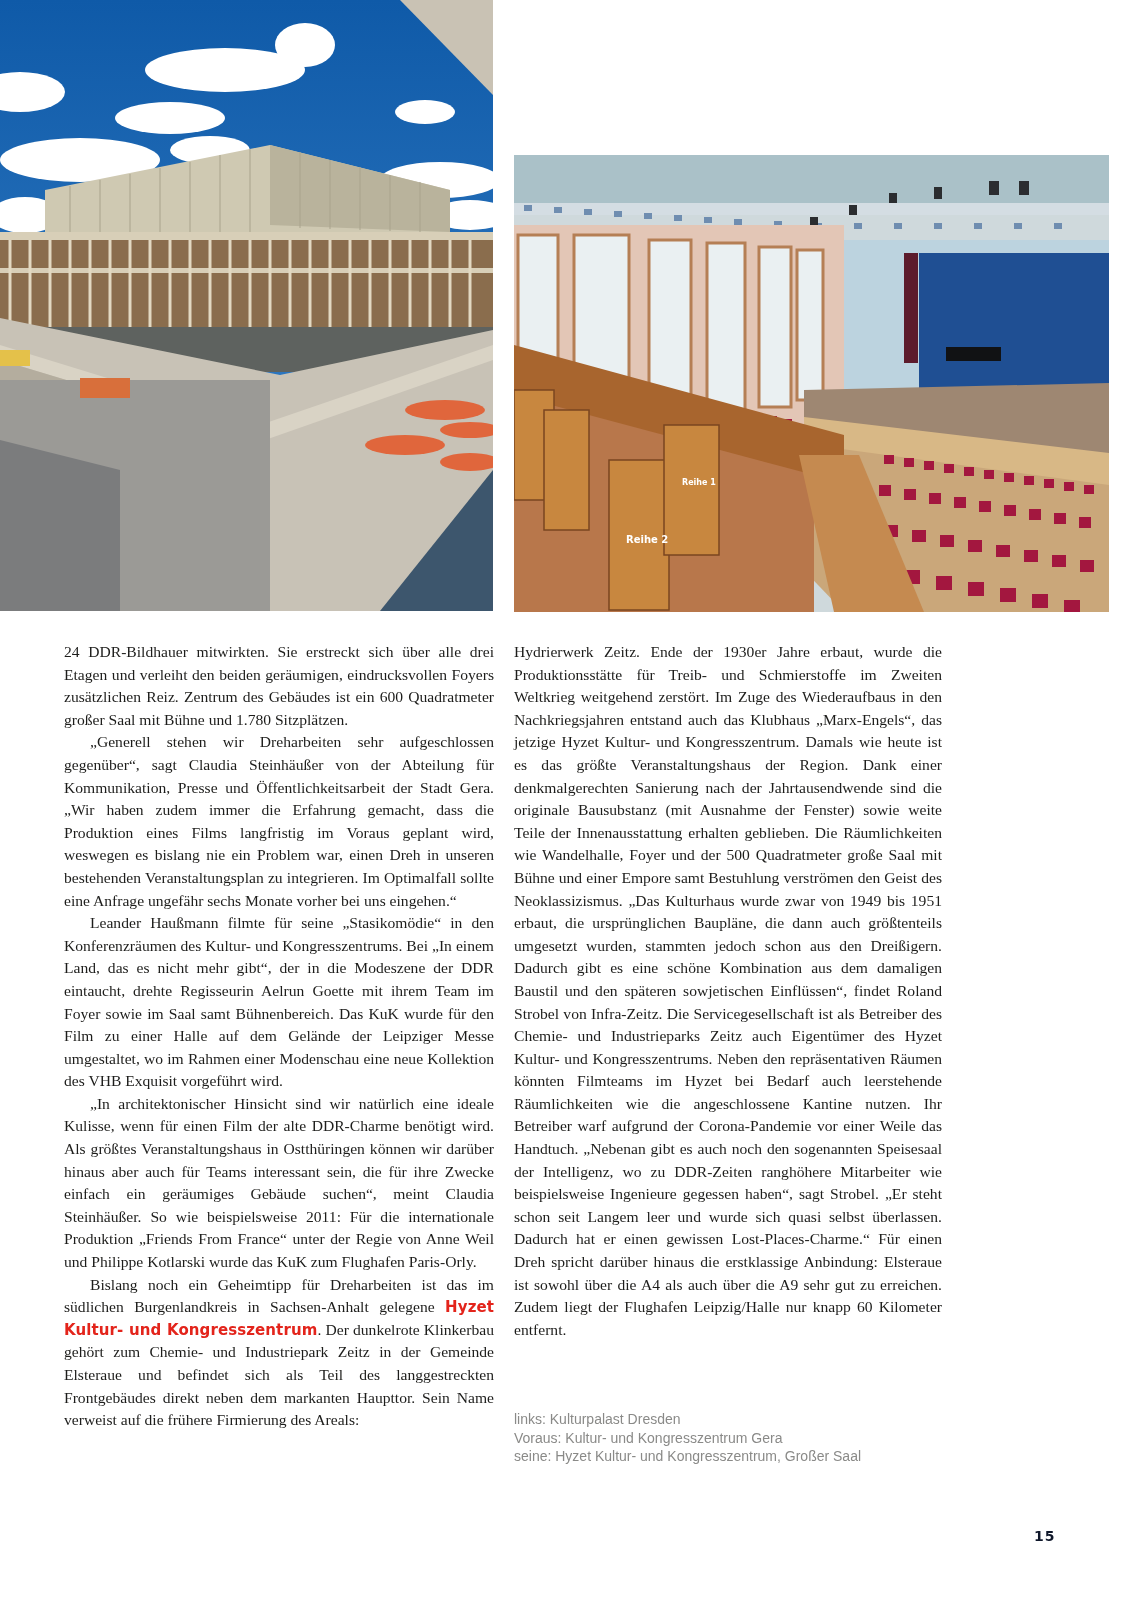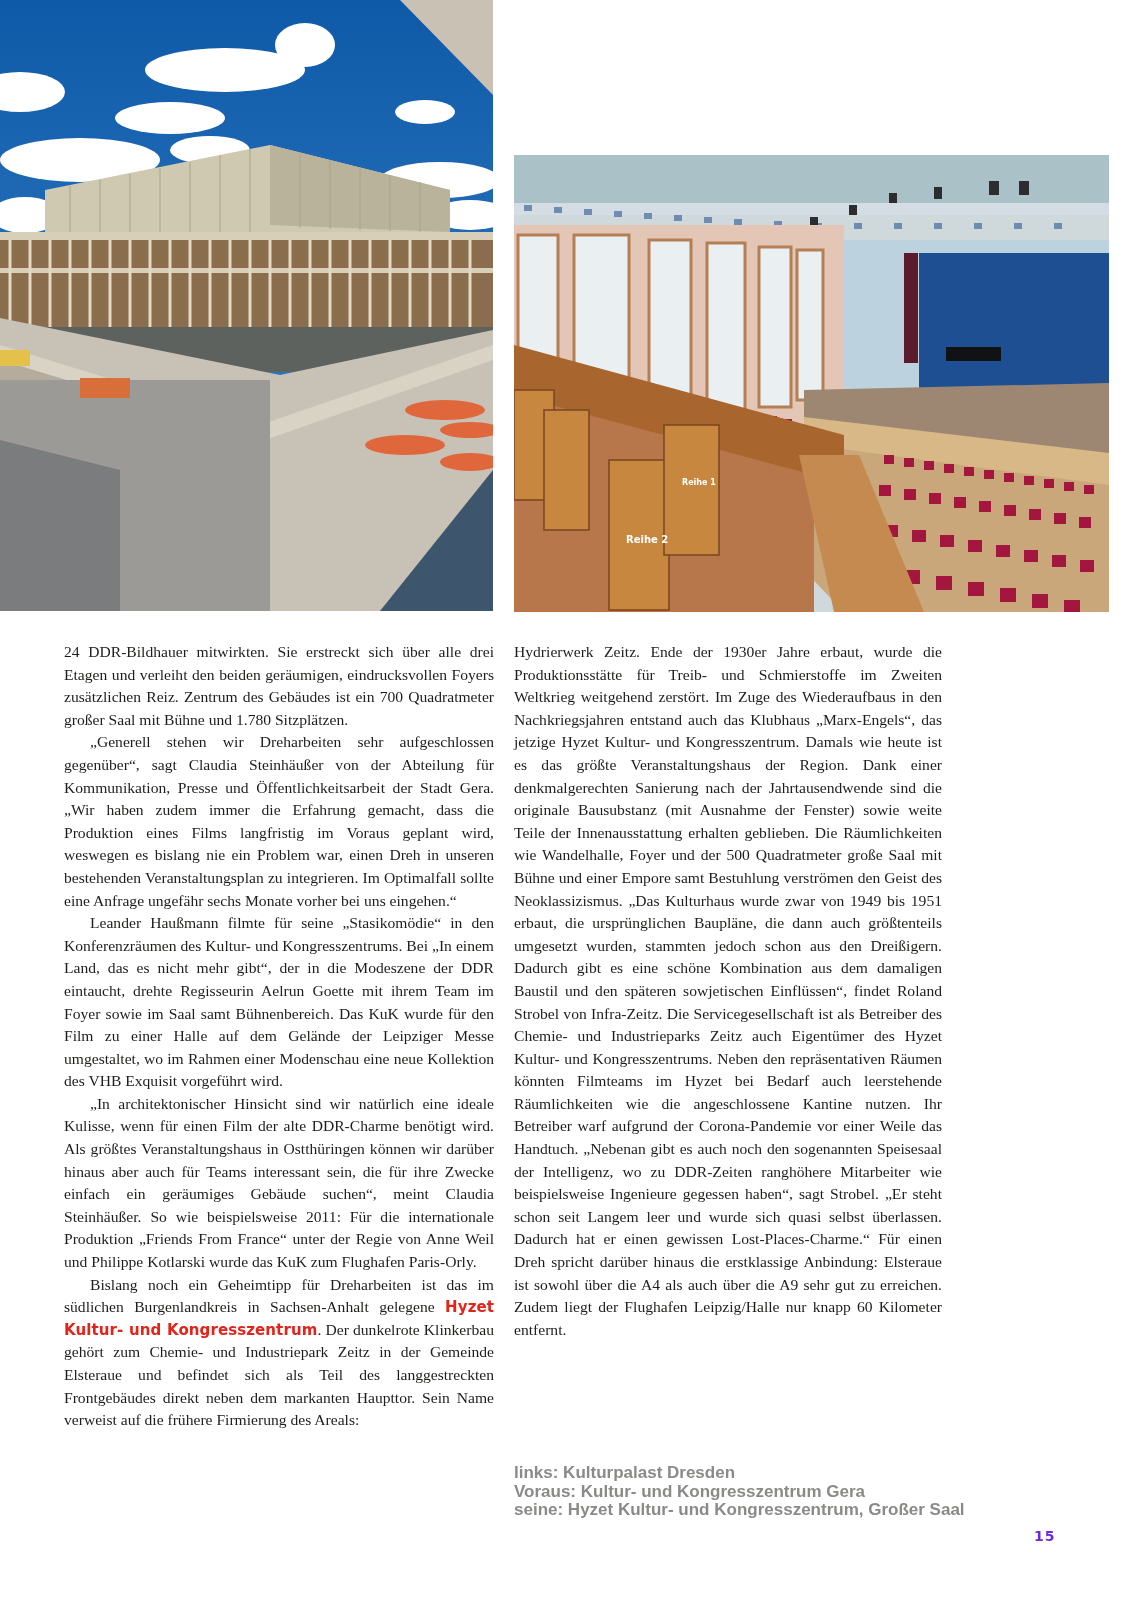--- a/index.html
+++ b/index.html
@@ -16,28 +16,28 @@
   .col { position: absolute; top: 641px; font-size: 15.6px; line-height: 22.6px;
          text-align: justify; hyphens: manual; }
   #col-left  { left: 64px;  width: 430px; }
   #col-right { left: 514px; width: 428px; }
   .col p { margin: 0; }
   .col p.indent { text-indent: 26px; }
   .hl { color: #e3241b; font-family: "DejaVu Sans", "Liberation Sans", sans-serif;
         font-weight: bold; font-size: 15px; letter-spacing: 0.1px; }
 
   
-  #captions { position: absolute; left: 514px; top: 1464px;
+  #captions { position: absolute; left: 514px; top: 1410px;
               font-family: "Liberation Sans", "DejaVu Sans", sans-serif;
-              font-size: 17px; line-height: 18.5px; color: #8a8a88; font-weight: bold; }
+              font-size: 14px; line-height: 18.5px; color: #8a8a88; }
   #captions div { white-space: nowrap; }
 
   #page-number { position: absolute; left: 1034px; top: 1528px;
                  font-family: "DejaVu Sans", "Liberation Sans", sans-serif;
-                 font-size: 14px; font-weight: bold; color: #6d28d9; letter-spacing: 1px; }
+                 font-size: 14px; font-weight: bold; color: #0f172a; letter-spacing: 1px; }
 </style>
 </head>
 <body>
 
 <div class="photo" id="photo-left" title="Kulturpalast Dresden – Außenansicht mit blauem Himmel und Wolken">
   <svg viewBox="0 0 493 611" preserveAspectRatio="none">
     <defs>
       <linearGradient id="sky" x1="0" y1="0" x2="0" y2="1">
         <stop offset="0" stop-color="#0f5aa8"></stop>
         <stop offset="1" stop-color="#3d86cc"></stop>
@@ -241,21 +241,21 @@
       <rect x="150" y="270" width="55" height="130"></rect>
     </g>
     <g font-family="DejaVu Sans, sans-serif" font-weight="bold" fill="#ffffff">
       <text x="112" y="388" font-size="10">Reihe 2</text>
       <text x="168" y="330" font-size="8">Reihe 1</text>
     </g>
   </svg>
 </div>
 
 <div class="col" id="col-left">
-  <p>24 DDR-Bildhauer mitwirkten. Sie erstreckt sich über alle drei Etagen und verleiht den beiden geräumigen, eindrucksvollen Foyers zusätzlichen Reiz. Zentrum des Gebäudes ist ein 700 Quadratmeter großer Saal mit Bühne und 1.780 Sitzplätzen.</p>
+  <p>24 DDR-Bildhauer mitwirkten. Sie erstreckt sich über alle drei Etagen und verleiht den beiden geräumigen, eindrucksvollen Foyers zusätzlichen Reiz. Zentrum des Gebäudes ist ein 600 Quadratmeter großer Saal mit Bühne und 1.780 Sitzplätzen.</p>
   <p class="indent">„Generell stehen wir Dreharbeiten sehr aufgeschlossen gegenüber“, sagt Claudia Steinhäußer von der Abteilung für Kommunikation, Presse und Öffentlichkeitsarbeit der Stadt Gera. „Wir haben zudem immer die Erfahrung gemacht, dass die Produktion eines Films langfristig im Voraus geplant wird, weswegen es bislang nie ein Problem war, einen Dreh in unseren bestehenden Veranstaltungsplan zu integrieren. Im Optimalfall sollte eine Anfrage ungefähr sechs Monate vorher bei uns eingehen.“</p>
   <p class="indent">Leander Haußmann filmte für seine „Stasikomödie“ in den Konferenzräumen des Kultur- und Kongresszentrums. Bei „In einem Land, das es nicht mehr gibt“, der in die Modeszene der DDR eintaucht, drehte Regisseurin Aelrun Goette mit ihrem Team im Foyer sowie im Saal samt Bühnenbereich. Das KuK wurde für den Film zu einer Halle auf dem Gelände der Leipzi­ger Messe umgestaltet, wo im Rahmen einer Modenschau eine neue Kollektion des VHB Exquisit vorgeführt wird.</p>
   <p class="indent">„In architektonischer Hinsicht sind wir natürlich eine ide­ale Kulisse, wenn für einen Film der alte DDR-Charme be­nötigt wird. Als größtes Veranstaltungshaus in Ostthüringen können wir darüber hinaus aber auch für Teams interessant sein, die für ihre Zwecke einfach ein geräumiges Gebäude su­chen“, meint Claudia Steinhäußer. So wie beispielsweise 2011: Für die internationale Produktion „Friends From France“ un­ter der Regie von Anne Weil und Philippe Kotlarski wurde das KuK zum Flughafen Paris-Orly.</p>
   <p class="indent"><span>Bislang noch ein Geheimtipp für Dreharbeiten ist das im südlichen Burgenlandkreis in Sachsen-Anhalt gelegene </span><span class="hl">Hyzet Kultur- und Kongresszentrum</span><span>. Der dunkelrote Klinker­bau gehört zum Chemie- und Industriepark Zeitz in der Ge­meinde Elsteraue und befindet sich als Teil des langgestreck­ten Frontgebäudes direkt neben dem markanten Haupttor. Sein Name verweist auf die frühere Firmierung des Areals:</span></p>
 </div>
 
 <div class="col" id="col-right">
   <p>Hydrierwerk Zeitz. Ende der 1930er Jahre erbaut, wurde die Produktionsstätte für Treib- und Schmierstoffe im Zweiten Weltkrieg weitgehend zerstört. Im Zuge des Wiederaufbaus in den Nachkriegsjahren entstand auch das Klubhaus „Marx-Engels“, das jetzige Hyzet Kultur- und Kongresszentrum. Damals wie heute ist es das größte Veranstaltungshaus der Region. Dank einer denkmalgerechten Sanierung nach der Jahrtausendwende sind die originale Bausubstanz (mit Aus­nahme der Fenster) sowie weite Teile der Innenausstattung erhalten geblieben. Die Räumlichkeiten wie Wandelhalle, Fo­yer und der 500 Quadratmeter große Saal mit Bühne und ei­ner Empore samt Bestuhlung verströmen den Geist des Neo­klassizismus. „Das Kulturhaus wurde zwar von 1949 bis 1951 erbaut, die ursprünglichen Baupläne, die dann auch größten­teils umgesetzt wurden, stammten jedoch schon aus den Drei­ßigern. Dadurch gibt es eine schöne Kombination aus dem damaligen Baustil und den späteren sowjetischen Einflüssen“, findet Roland Strobel von Infra-Zeitz. Die Servicegesellschaft ist als Betreiber des Chemie- und Industrieparks Zeitz auch Eigentümer des Hyzet Kultur- und Kongresszentrums. Neben den repräsentativen Räumen könnten Filmteams im Hyzet bei Bedarf auch leerstehende Räumlichkeiten wie die ange­schlossene Kantine nutzen. Ihr Betreiber warf aufgrund der Corona-Pandemie vor einer Weile das Handtuch. „Nebenan gibt es auch noch den sogenannten Speisesaal der Intelligenz, wo zu DDR-Zeiten ranghöhere Mitarbeiter wie beispielsweise Ingenieure gegessen haben“, sagt Strobel. „Er steht schon seit Langem leer und wurde sich quasi selbst überlassen. Dadurch hat er einen gewissen Lost-Places-Charme.“ Für einen Dreh spricht darüber hinaus die erstklassige Anbindung: Elsteraue ist sowohl über die A4 als auch über die A9 sehr gut zu errei­chen. Zudem liegt der Flughafen Leipzig/Halle nur knapp 60 Kilometer entfernt.</p>
 </div>
 

